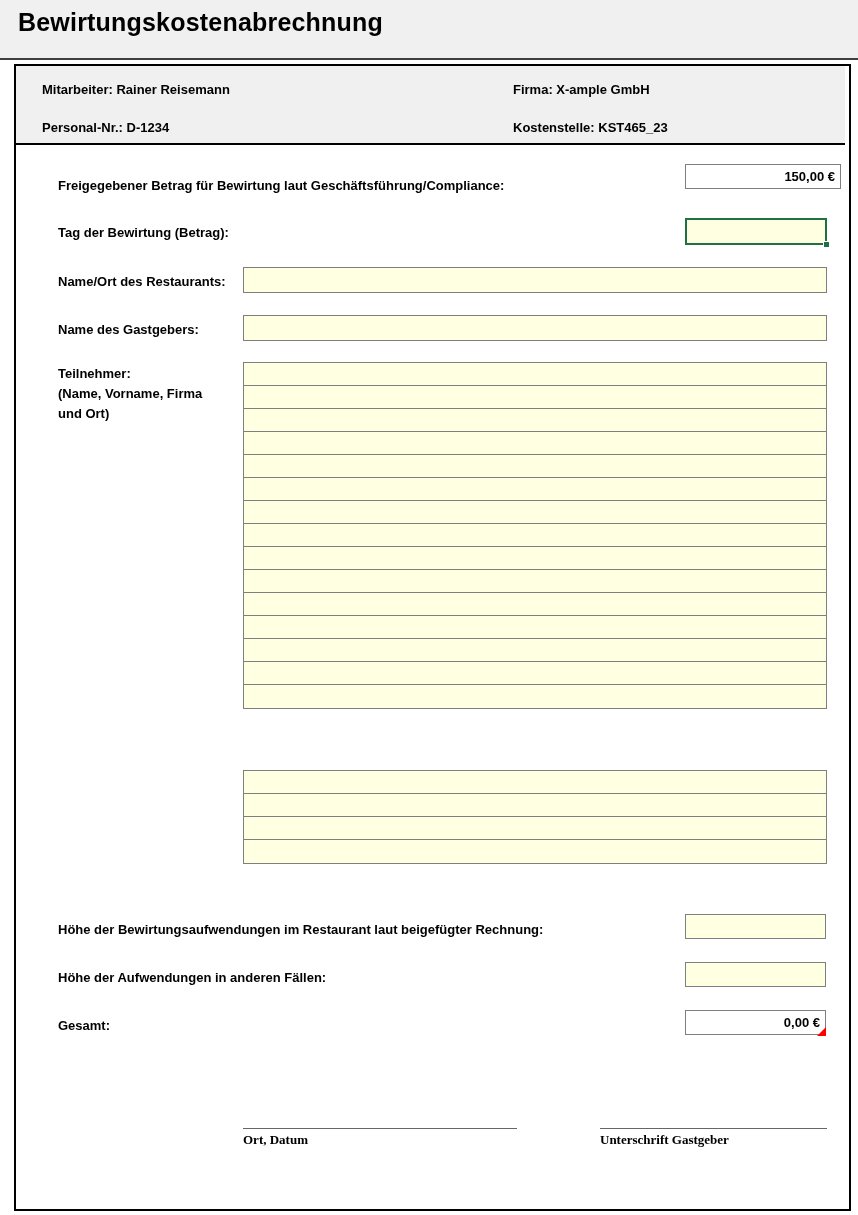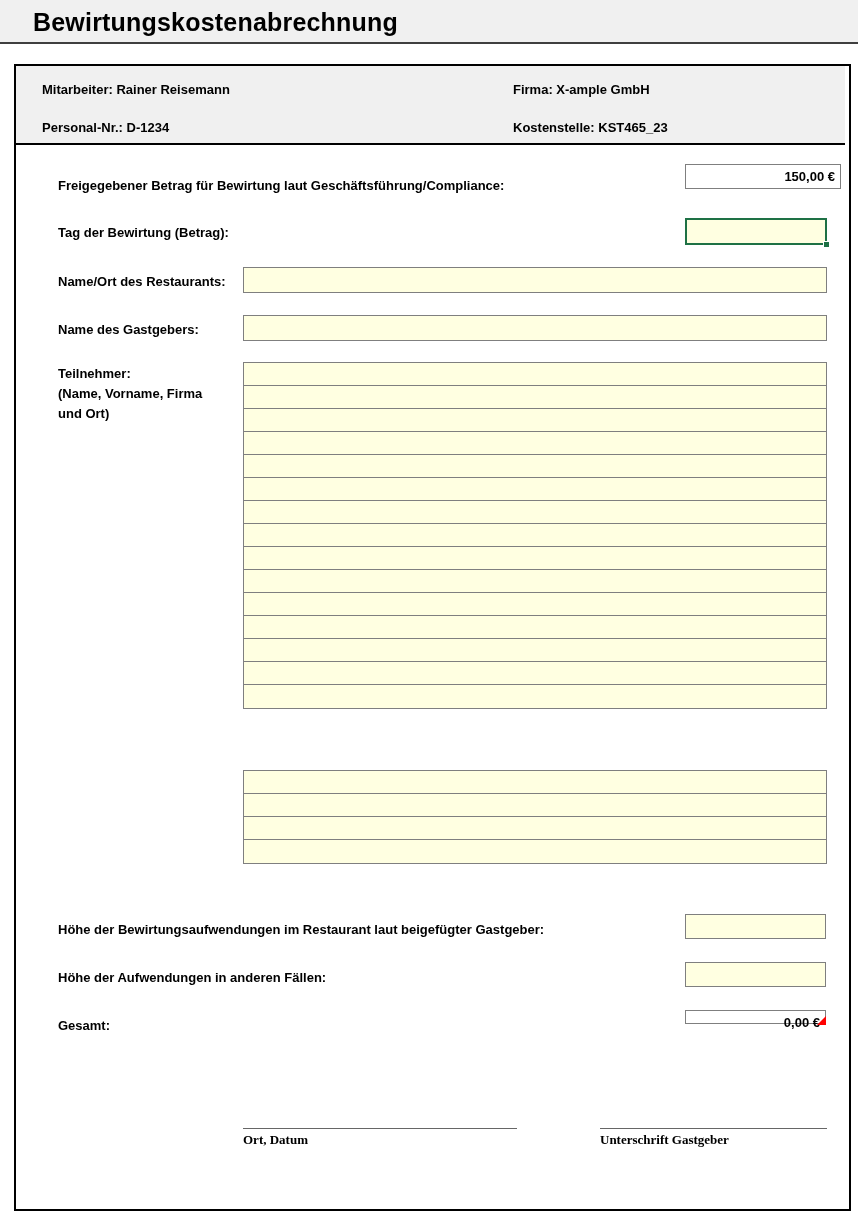--- a/index.html
+++ b/index.html
@@ -11,24 +11,23 @@
     --line-dark:#3F3F3F;
   }
   *{margin:0;padding:0;box-sizing:border-box;}
   html,body{background:#fff;}
   body{
     width:858px;height:1215px;
     font-family:"Liberation Sans",sans-serif;
     position:relative;overflow:hidden;
   }
   .title-strip{
-    position:absolute;left:0;top:0;width:858px;height:44px;
+    position:absolute;left:0;top:0;width:858px;height:60px;
     background:var(--panel-gray);
     border-bottom:2px solid var(--line-dark);
-    padding-left:15px;
   }
   .title-strip h1{
     font-size:25px;font-weight:bold;color:#000;
     padding:8px 0 0 18px;letter-spacing:0.2px;
   }
   .form-box{
     position:absolute;left:14px;top:64px;width:837px;height:1147px;
     border:2px solid #000;background:#fff;
   }
   .header-panel{
@@ -138,32 +137,32 @@
       <div class="row-cell"></div>
     </div>
 
   <div class="rows-table" style="left:227px;top:704px;width:584px">
     <div class="row-cell"></div>
   <div class="row-cell"></div>
       <div class="row-cell"></div>
       <div class="row-cell"></div>
     </div>
 
-  <span class="lbl" style="top:854px">Höhe der Bewirtungsaufwendungen im Restaurant laut beigefügter Gastgeber:</span>
+  <span class="lbl" style="top:854px">Höhe der Bewirtungsaufwendungen im Restaurant laut beigefügter Rechnung:</span>
   <div class="cell" style="left:669px;top:848px;width:141px;height:25px">
     <span class="cell-val"></span>
   </div>
 
   <span class="lbl" style="top:902px">Höhe der Aufwendungen in anderen Fällen:</span>
   <div class="cell" style="left:669px;top:896px;width:141px;height:25px">
     <span class="cell-val"></span>
   </div>
 
   <span class="lbl" style="top:950px">Gesamt:</span>
-  <div class="cell white" style="left:669px;top:944px;width:141px;height:14px">
+  <div class="cell white" style="left:669px;top:944px;width:141px;height:25px">
     <span class="cell-val">0,00 €</span>
     <div class="comment-corner"></div>
   </div>
 
   <div class="sig-line" style="left:227px;top:1062px;width:274px"></div>
   <span class="sig-label" style="left:227px;top:1066px">Ort, Datum</span>
 
   <div class="sig-line" style="left:584px;top:1062px;width:227px"></div>
   <span class="sig-label" style="left:584px;top:1066px">Unterschrift Gastgeber</span>
 

